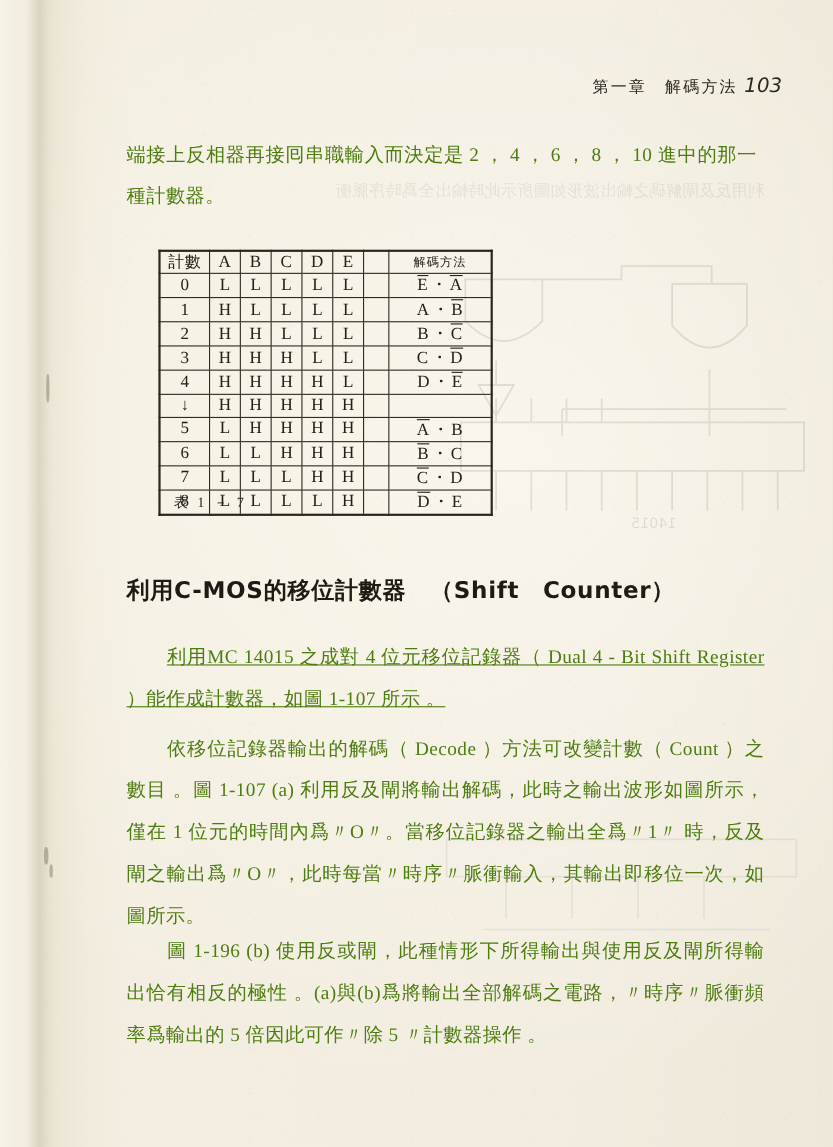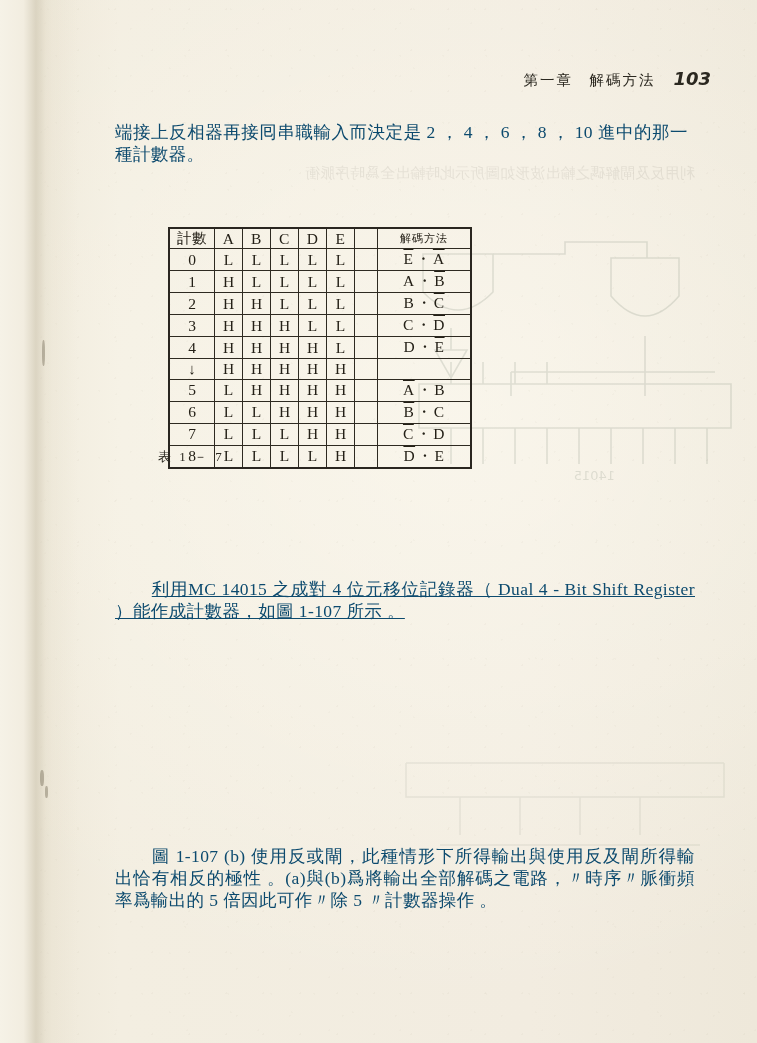--- a/index.html
+++ b/index.html
@@ -107,49 +107,48 @@
     right: 46px;
     top: 68px;
     font-family: "DejaVu Sans", "Liberation Sans", sans-serif;
     font-size: 14.5px;
     letter-spacing: .5px;
     color: #2b2820;
     white-space: nowrap;
   }
   .running-head .chap { letter-spacing: 2px; }
   .running-head .pageno {
-    font-weight: bold;
+    font-weight: normal;
     font-size: 18px;
     font-style: italic;
-    margin-left: 18px;
+    margin-left: 6px;
     letter-spacing: 0;
   }
 
   p.body {
     position: absolute;
     margin: 0;
     font-size: 17.5px;
-    line-height: 22px;
+    line-height: 38px;
     letter-spacing: .4px;
     text-align: justify;
-    color: #0c4a6e;
+    color: #4d7c0f;
   }
   .indent { text-indent: 2.1em; }
 
   
   #table-wrap {
     position: absolute;
     left: 144px;
     top: 227px;
   }
   table.truth {
     border-collapse: collapse;
     background: transparent;
     font-family: "Liberation Serif", "DejaVu Serif", serif;
-    margin-left: 24px;
   }
   table.truth td {
     border: 1.3px solid #2e2a21;
     text-align: center;
     vertical-align: middle;
     height: 19.4px;
     font-size: 15.5px;
     color: #242017;
     padding: 0;
   }
@@ -356,19 +355,21 @@
             <td class="c-bit">H</td>
             <td class="c-gap">&nbsp;</td>
             <td class="c-dec"><span class="ov">D</span><span class="dot">・</span><span>E</span></td>
           </tr>
         </tbody>
     </table>
   </div>
 
   <div class="caption">表 1 － 7</div>
 
+  <h2 class="section">利用C-MOS的移位計數器　（Shift　Counter）</h2>
 
   <p class="body indent" style="left:115px; top:578px; width:580px;text-decoration:underline;">利用MC 14015 之成對 4 位元移位記錄器（ Dual 4 - Bit Shift Register ）能作成計數器，如圖 1-107 所示 。</p>
 
-
-  <p class="body indent" style="left:115px; top:845px; width:580px;">圖 1-107 (b) 使用反或閘，此種情形下所得輸出與使用反及閘所得輸出恰有相反的極性 。(a)與(b)爲將輸出全部解碼之電路，〃時序〃脈衝頻率爲輸出的 5 倍因此可作〃除 5 〃計數器操作 。</p>
+  <p class="body indent" style="left:115px; top:661px; width:580px;">依移位記錄器輸出的解碼（ Decode ）方法可改變計數（ Count  ）之數目 。圖 1-107 (a) 利用反及閘將輸出解碼，此時之輸出波形如圖所示，僅在 1 位元的時間內爲〃O〃。當移位記錄器之輸出全爲〃1〃 時，反及閘之輸出爲〃O〃，此時每當〃時序〃脈衝輸入，其輸出即移位一次，如圖所示。</p>
+
+  <p class="body indent" style="left:115px; top:845px; width:580px;">圖 1-196 (b) 使用反或閘，此種情形下所得輸出與使用反及閘所得輸出恰有相反的極性 。(a)與(b)爲將輸出全部解碼之電路，〃時序〃脈衝頻率爲輸出的 5 倍因此可作〃除 5 〃計數器操作 。</p>
 
 </div>
 
 </body></html>

